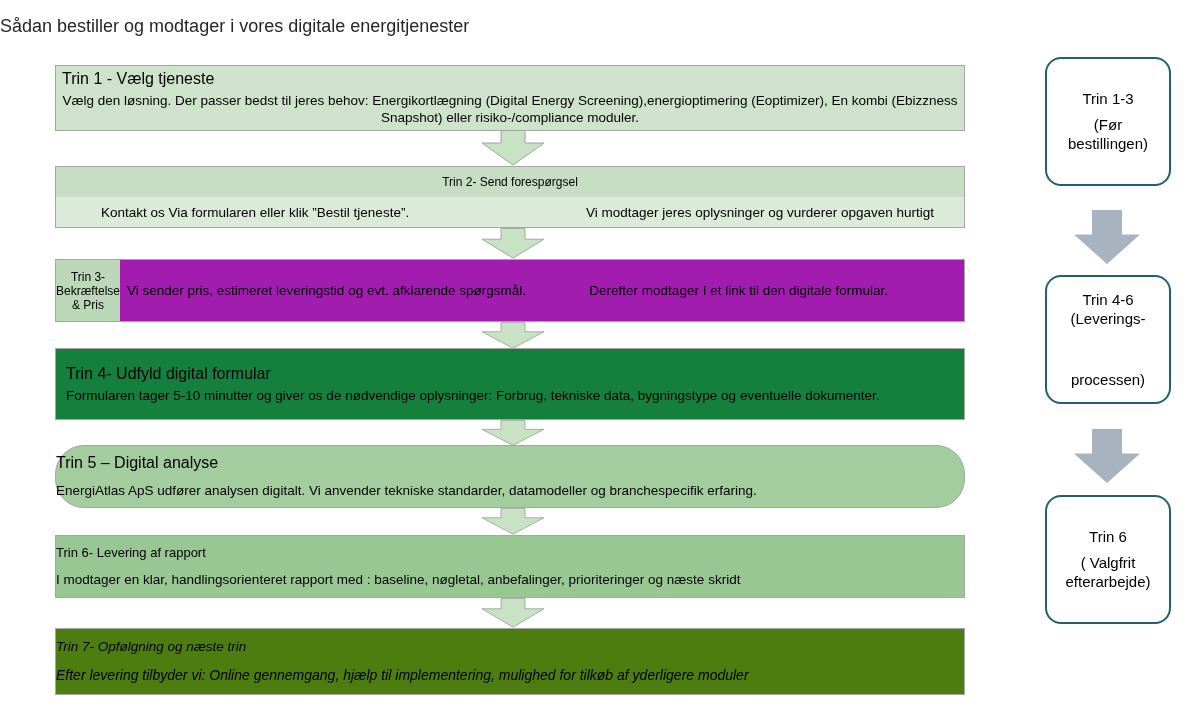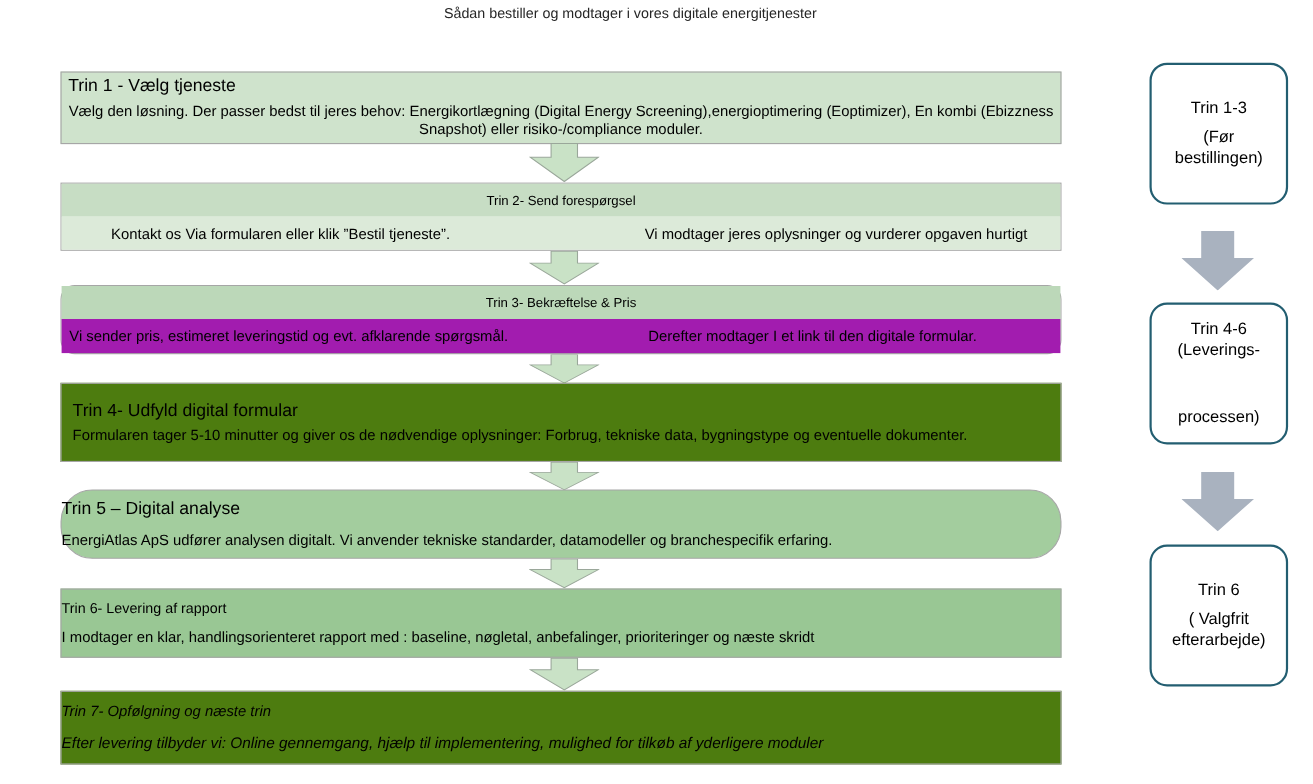--- a/index.html
+++ b/index.html
@@ -1,27 +1,27 @@
 <!DOCTYPE html>
 <html><head>
 <meta charset="utf-8">
 <style>
   html,body{margin:0;padding:0;background:#fff;}
   #canvas{position:relative;width:1194px;height:713px;background:#ffffff;
           font-family:"Liberation Sans",sans-serif;color:#111;overflow:hidden;}
-  .slide-title{position:absolute;top:4px;left:0;width:1146px;text-align:center;
-               font-size:13px;color:#262626;}
+  .slide-title{position:absolute;top:16px;left:0;width:1146px;text-align:left;
+               font-size:18px;color:#262626;}
   .step{position:absolute;left:55px;width:910px;border:1px solid #a6a6a6;
         box-sizing:border-box;text-align:center;color:#000;}
   .uniform{display:flex;flex-direction:column;align-items:flex-start;justify-content:center;}
   .step-title{font-size:16px;line-height:1.2;}
   .step-body{font-size:13.5px;line-height:1.3;}
   .b1{top:65px;height:66px;gap:3px;padding:0 6px;}
   .b2{top:166px;height:62px;display:flex;flex-direction:column;}
-  .b3{top:259px;height:63px;display:flex;flex-direction:column;border-radius:13px;}
+  .b3{top:259px;height:63px;display:flex;}
   .b4{top:348px;height:72px;gap:4px;padding:0 10px;}
   .b5{top:445px;height:63px;gap:10px;}
   .b6{top:535px;height:63px;gap:10px;}
   .b7{top:628px;height:67px;gap:11px;}
   .b6 .step-title{font-size:13px;}
   .b7 .step-title{font-size:13.5px;}
   .b7 .step-body{font-size:14px;}
   .band-title{flex:0 0 30px;display:flex;align-items:center;justify-content:center;font-size:12px;}
   .band-body{flex:1;display:flex;align-items:center;justify-content:space-between;
              font-size:13.5px;text-align:left;}
@@ -68,21 +68,21 @@
     <div class="band-body" style="background: #a21caf;">
       <span>Vi sender pris, estimeret leveringstid og evt. afklarende spørgsmål.</span>
       <span>Derefter modtager I et link til den digitale formular.</span>
     </div>
   </div>
 
   <svg class="arrow" style="left:481px;top:322px" width="64" height="27" viewBox="0 0 64 36" preserveAspectRatio="none">
     <polygon points="20,0.5 44,0.5 44,13 63,13 32,35 1,13 20,13" stroke="#9aa79a" stroke-width="1" style="fill: rgb(201, 226, 198);"></polygon>
   </svg>
 
-  <div class="step uniform b4" style="background: #4d7c0f;">
+  <div class="step uniform b4" style="background: #15803d;">
     <div class="step-title">Trin 4- Udfyld digital formular</div>
     <div class="step-body">Formularen tager 5-10 minutter og giver os de nødvendige oplysninger: Forbrug, tekniske data, bygningstype og eventuelle dokumenter.</div>
   </div>
 
   <svg class="arrow" style="left:481px;top:420px" width="64" height="26" viewBox="0 0 64 36" preserveAspectRatio="none">
     <polygon points="20,0.5 44,0.5 44,13 63,13 32,35 1,13 20,13" stroke="#9aa79a" stroke-width="1" style="fill: rgb(201, 226, 198);"></polygon>
   </svg>
 
   <div class="step uniform b5" style="background: rgb(163, 205, 158); border-radius: 29px;">
     <div class="step-title">Trin 5 – Digital analyse</div>

